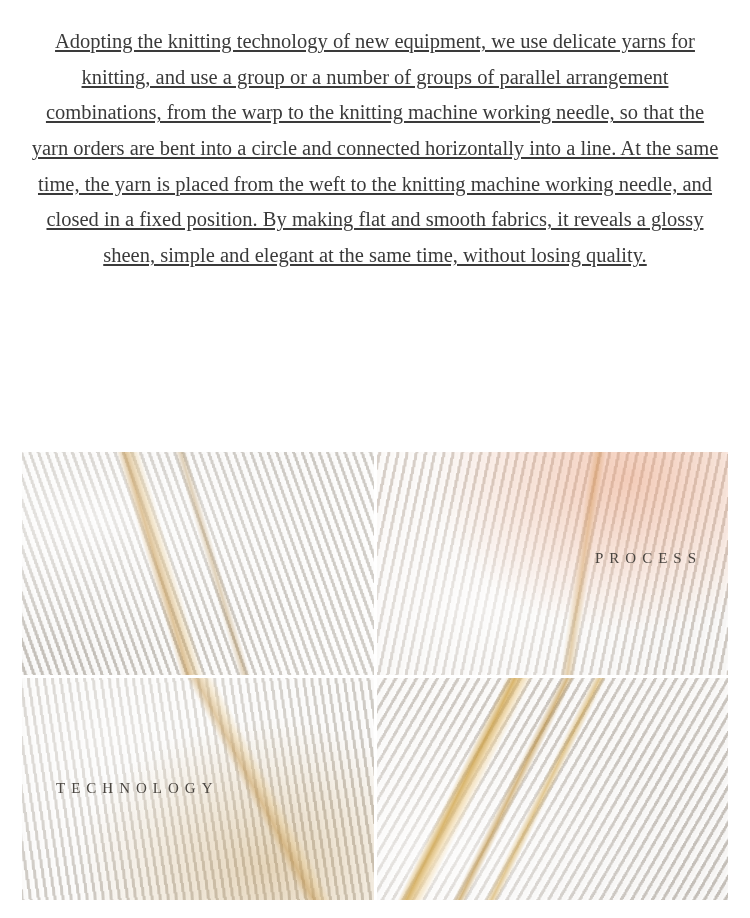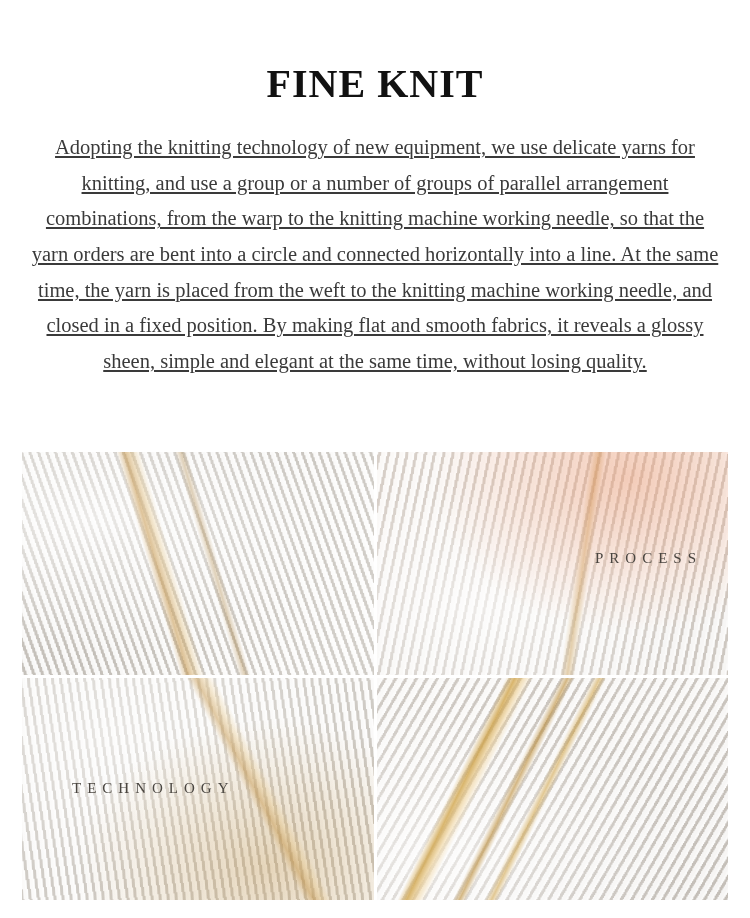--- a/index.html
+++ b/index.html
@@ -142,31 +142,30 @@
     letter-spacing: 6px;
     color: #4a4641;
     text-transform: uppercase;
     white-space: nowrap;
   }
   .caption-process {
     right: 26px;
     top: 98px;
   }
   .caption-technology {
-    left: 50px;
+    left: 34px;
     top: 102px;
     text-align: center;
   }
 </style>
 </head>
 <body>
 
 <div class="page">
 
-  <h1 class="title">FINE KNIT</h1>
 
   <p class="body-copy">Adopting the knitting technology of new equipment, we use delicate yarns for knitting, and use a group or a number of groups of parallel arrangement combinations, from the warp to the knitting machine working needle, so that the yarn orders are bent into a circle and connected horizontally into a line. At the same time, the yarn is placed from the weft to the knitting machine working needle, and closed in a fixed position. By making flat and smooth fabrics, it reveals a glossy sheen, simple and elegant at the same time, without losing quality.</p>
 
   <div class="gallery">
 
     <div class="tile tile-1">
       <div class="threads"></div>
       <div class="accent"></div>
       <div class="tile-caption caption-hidden"></div>
     </div>

